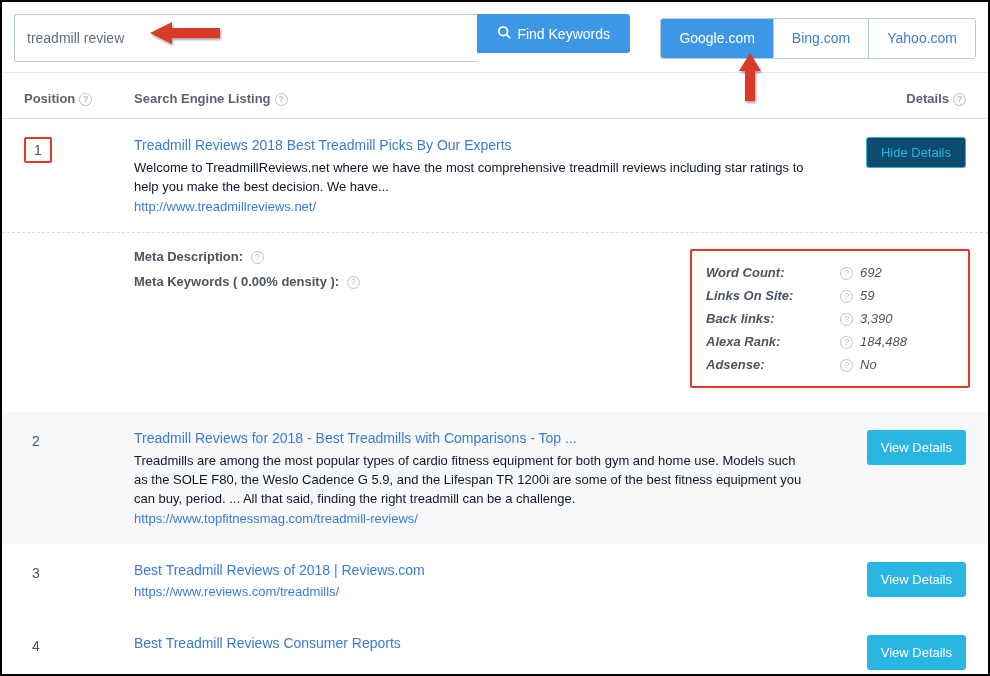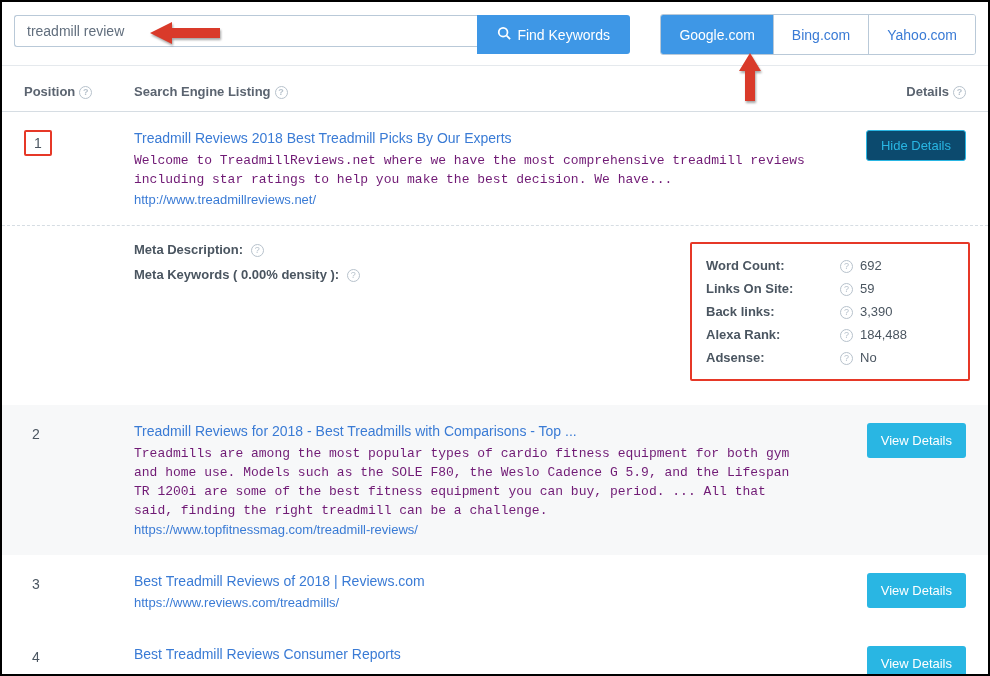--- a/index.html
+++ b/index.html
@@ -1,50 +1,50 @@
 <!DOCTYPE html>
 <html><head>
 <meta charset="utf-8">
 <style>
 * { box-sizing: border-box; margin: 0; padding: 0; }
 body { font-family: -apple-system, BlinkMacSystemFont, "Segoe UI", Helvetica, Arial, sans-serif; background: #fff; color: #333; border: 2px solid #000; width: 990px; height: 676px; overflow: hidden; position: relative; }
 .topbar { display: flex; align-items: center; padding: 12px 12px 10px 12px; gap: 0; border-bottom: 1px solid #e5e9ed; }
 .search-wrap { display: flex; flex: 0 0 616px; }
-.search-input { flex: 1; height: 32px; border: 1px solid #b9c9d8; border-right: none; border-radius: 3px 0 0 3px; padding: 0 12px; font-size: 14px; color: #616e7d; outline: none; }
+.search-input { flex: 1; height: 48px; border: 1px solid #b9c9d8; border-right: none; border-radius: 3px 0 0 3px; padding: 0 12px; font-size: 14px; color: #616e7d; outline: none; }
 .find-btn { display: flex; align-items: center; justify-content: center; gap: 6px; height: 39px; padding: 0 20px; background: #3e97e6; color: #fff; border: none; border-radius: 0 3px 3px 0; font-size: 14px; cursor: pointer; }
 .find-btn svg { width: 14px; height: 14px; }
 .engine-tabs { margin-left: auto; display: flex; border: 1px solid #b9c9d8; border-radius: 3px; overflow: hidden; height: 41px; }
 .engine-tab { padding: 0 18px; display: flex; align-items: center; font-size: 14px; color: #3a7bd5; background: #fff; cursor: pointer; border-left: 1px solid #b9c9d8; }
 .engine-tab:first-child { border-left: none; }
 .engine-tab.active { background: #3e97e6; color: #fff; }
 .header-row { display: flex; padding: 18px 22px 12px 22px; font-size: 13px; color: #5b6470; font-weight: 600; border-bottom: 1px solid #d6dde3; }
 .col-pos { width: 110px; }
 .col-listing { flex: 1; }
 .col-details { width: 120px; text-align: right; }
 .help { display: inline-block; width: 13px; height: 13px; border: 1px solid #b7c2cc; border-radius: 50%; font-size: 9px; line-height: 11px; text-align: center; color: #b7c2cc; margin-left: 4px; vertical-align: middle; }
 .row { display: flex; padding: 18px 22px; font-size: 13px; }
 .row.expanded { background: #fff; }
 .row.alt { background: #f7f8f9; }
 .pos-cell { width: 110px; font-size: 14px; color: #4a5560; }
 .pos-box { display: inline-block; padding: 3px 8px; }
 .hl-pos { border: 2px solid #e63827; border-radius: 2px; }
 .listing-cell { flex: 1; padding-right: 40px; }
 .listing-title { color: #3a7bd5; font-size: 14px; font-weight: 500; margin-bottom: 6px; cursor: pointer; }
-.listing-desc { color: #701a75; line-height: 1.45; margin-bottom: 2px; font-family: Liberation Mono, monospace; }
+.listing-desc { color: #0f172a; line-height: 1.45; margin-bottom: 2px; }
 .listing-url { color: #3a7bd5; cursor: pointer; }
 .details-cell { width: 120px; text-align: right; }
 .btn-hide { display: inline-block; padding: 7px 14px; border: 1px solid #29b6e3; color: #29b6e3; background: #0c4a6e; border-radius: 3px; font-size: 13px; cursor: pointer; }
 .btn-view { display: inline-block; padding: 10px 14px; background: #29b6e3; color: #fff; border: none; border-radius: 3px; font-size: 13px; cursor: pointer; }
 .details-expand { display: flex; padding: 16px 22px 24px 22px; border-top: 1px dashed #d6dde3; }
 .meta-left { width: 110px; }
 .meta-mid { flex: 1; font-size: 13px; color: #4a5560; }
 .meta-mid .meta-line { margin-bottom: 10px; }
 .meta-mid b { font-weight: 600; }
 .stats-box { width: 280px; border: 2px solid #e63827; border-radius: 2px; padding: 10px 14px; margin-left: 12px; margin-right: -4px; }
-.stat-row { display: flex; align-items: flex-start; padding: 4px 0; font-size: 13px; color: #4a5560; }
+.stat-row { display: flex; align-items: flex-start; padding: 4px 0; font-size: 13px; color: #4a5560; font-style: italic; }
 .stat-label { width: 130px; font-weight: 600; }
 .stat-help { width: 24px; }
 .stat-val { flex: 1; }
 .arrow-left { position: absolute; left: 148px; top: 18px; pointer-events: none; }
 .arrow-left svg { filter: drop-shadow(1px 2px 1px rgba(0,0,0,0.35)); }
 .arrow-up { position: absolute; left: 735px; top: 51px; pointer-events: none; }
 .arrow-up svg { filter: drop-shadow(1px 2px 1px rgba(0,0,0,0.35)); }
 .row4 { display: flex; padding: 18px 22px 0 22px; font-size: 13px; }
 .row4 .listing-title { margin-bottom: 0; }
 </style>

